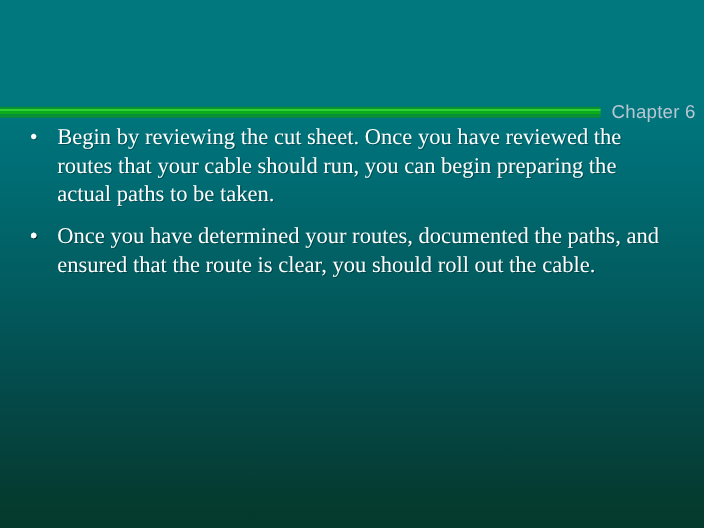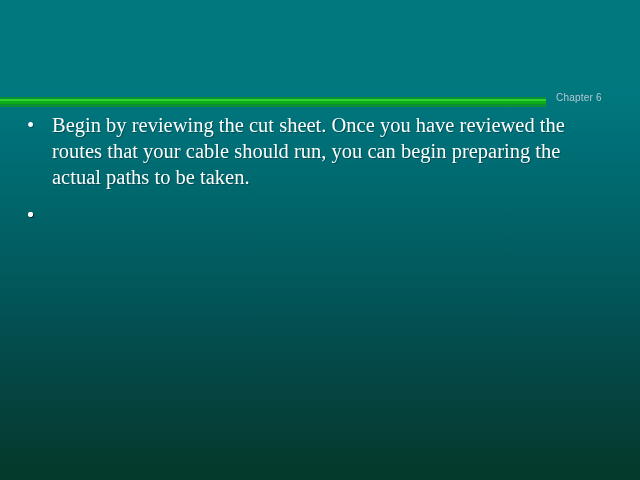--- a/index.html
+++ b/index.html
@@ -74,21 +74,21 @@
   #divider-bar .band-mid         { top: 4px; height: 3px; background: #0dac19; }
   #divider-bar .band-dark-bottom { top: 7px; height: 3px; background: #0a8f32; }
 
   
   #chapter-label {
     position: absolute;
     left: 556px;
     top: 92px;
     color: #b9c6d4;
     font-family: "Liberation Sans", sans-serif;
-    font-size: 10px;
+    font-size: 17px;
     letter-spacing: 0.2px;
     white-space: nowrap;
   }
 
   
   #bullet-list {
     position: absolute;
     left: 0;
     top: 112px;
     width: 640px;
@@ -144,17 +144,18 @@
     <div class="bullet-item">
       <span class="bullet-marker">•</span>
     </div>
 
     <div class="bullet-item">
       <span class="bullet-marker">•</span>
     </div>
 
     <div class="bullet-item">
       <span class="bullet-marker">•</span>
+      <span class="bullet-text">Once you have determined your routes, documented the paths, and ensured that the route is clear, you should roll out the cable.</span>
     </div>
 
   </div>
 
 </div>
 
 </body></html>

